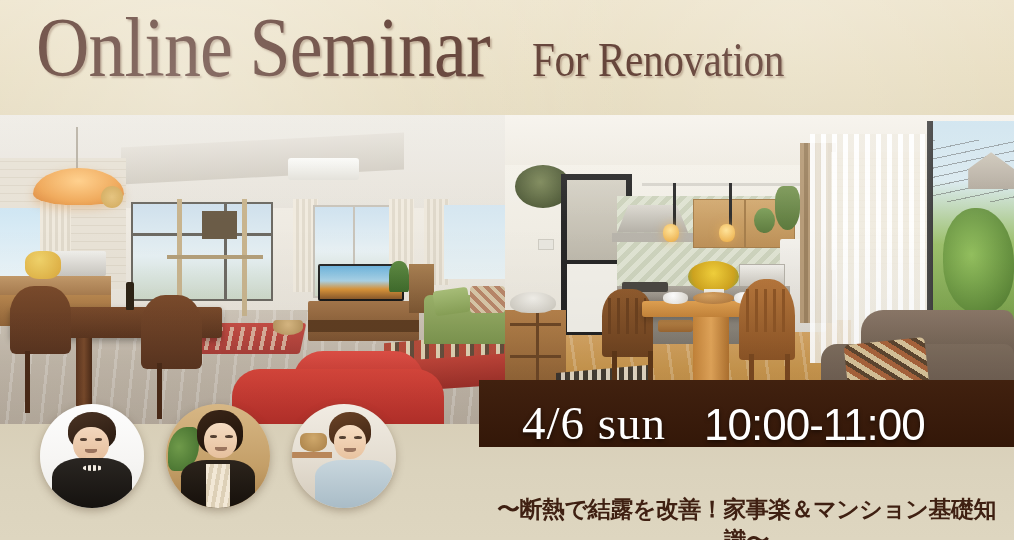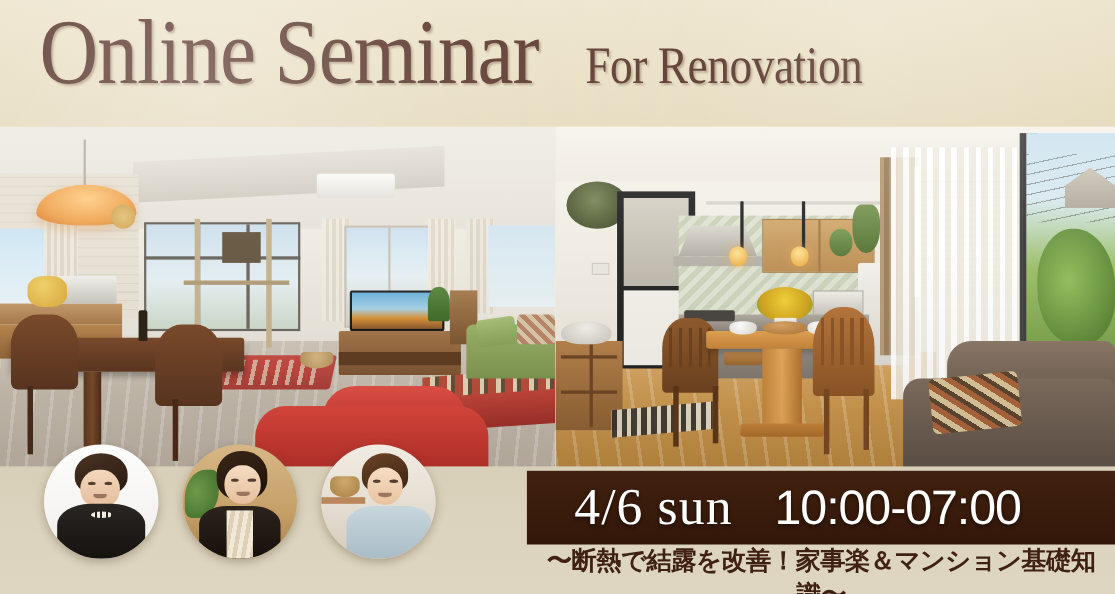--- a/index.html
+++ b/index.html
@@ -327,21 +327,21 @@
   .p3 .body{position:absolute;left:22%;top:54%;width:74%;height:46%;border-radius:34% 30% 0 0;
     background:linear-gradient(180deg,#c8d6dd,#a9bcc7);}
   .portrait .smile{position:absolute;width:12%;height:4%;border-radius:0 0 50% 50%;
     background:rgba(90,50,35,.55);}
   .portrait .eye{position:absolute;width:7%;height:3%;border-radius:50%;background:rgba(45,28,18,.8);}
 
   
   .date-banner{
     position:absolute;left:479px;top:380px;width:535px;height:67px;
     background:linear-gradient(180deg,#41210f 0%,#3a1c0c 50%,#331708 100%);
-    display:flex;align-items:center;margin-top:48px;
+    display:flex;align-items:flex-end;
   }
   .date-text{
     font-family:"Liberation Serif", serif;
     color:#ffffff;font-size:47px;line-height:1;margin-left:43px;
     letter-spacing:1px;
     text-shadow:0 2px 4px rgba(0,0,0,.55);
   }
   .time-text{
     font-family:"Liberation Sans", sans-serif;
     color:#ffffff;font-size:44px;line-height:1;margin-left:38px;font-weight:300;
@@ -525,18 +525,18 @@
       <div class="face"></div>
       <div class="eye" style="left:45%;top:31%"></div>
       <div class="eye" style="left:60%;top:31%"></div>
       <div class="smile" style="left:50%;top:42%"></div>
       <div class="body"></div>
     </div>
   </div>
 
   <div class="date-banner">
     <span class="date-text">4/6 sun</span>
-    <span class="time-text">10:00-07:00</span>
+    <span class="time-text">10:00-11:00</span>
   </div>
 
   <div class="seminar-sub">〜断熱で結露を改善！家事楽＆マンション基礎知識〜</div>
 
 </div>
 
 </body></html>

